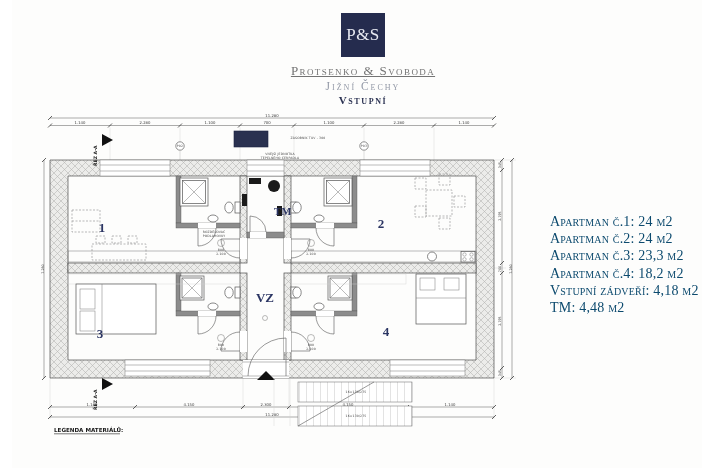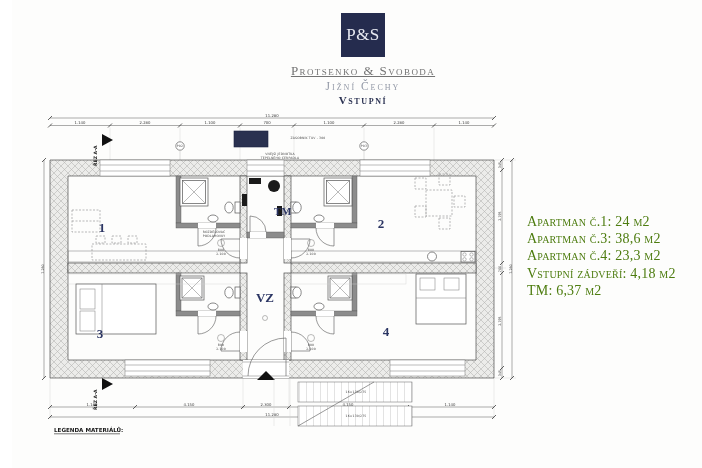--- a/index.html
+++ b/index.html
@@ -7,22 +7,22 @@
         font-family:"Liberation Serif",serif;margin-left:12px;}
   
   .header{position:absolute;top:13px;left:0;width:702px;text-align:center;}
   .logo{width:44px;height:44px;background:#252c4e;margin:0 auto;display:flex;
         align-items:center;justify-content:center;}
   .logo span{color:#e8eaf2;font-size:17px;letter-spacing:.5px;font-family:"Liberation Serif",serif;}
   .company{margin-top:6px;font-variant:small-caps;font-size:13px;color:#737373;letter-spacing:1.4px;text-decoration:underline;}
   .region{margin-top:1px;font-variant:small-caps;font-size:11.5px;color:#9298a6;letter-spacing:2px;}
   .floor{margin-top:2px;font-variant:small-caps;font-weight:bold;font-size:11px;color:#2b3252;letter-spacing:1.6px;}
   
-  .legend{position:absolute;left:515px;top:213px;font-variant:small-caps;font-size:14px;
-          line-height:17.2px;color:#4d7c0f;letter-spacing:.2px;white-space:nowrap;}
+  .legend{position:absolute;left:538px;top:213px;font-variant:small-caps;font-size:14px;
+          line-height:17.2px;color:#0c4a6e;letter-spacing:.2px;white-space:nowrap;}
   
   .plan{position:absolute;left:28px;top:110px;}
   svg text{user-select:none;}
   .dim{font:3.8px "DejaVu Sans",sans-serif;fill:#3a3a3a;}
   .dimv{font:3.3px "DejaVu Sans",sans-serif;fill:#3a3a3a;}
   .tiny{font:3.1px "DejaVu Sans",sans-serif;fill:#4a4a4a;letter-spacing:.15px;}
   .roomnum{font:bold 13px "Liberation Serif",serif;fill:#2b3563;}
   .roomnum-sm{font:bold 10.5px "Liberation Serif",serif;fill:#2b3563;letter-spacing:.5px;}
   .sec{font:bold 4.6px "DejaVu Sans",sans-serif;fill:#1a1a1a;}
   .matleg{font:bold 5.6px "DejaVu Sans",sans-serif;fill:#1a1a1a;}
@@ -45,24 +45,25 @@
     <div class="logo">
       <span>P&amp;S</span>
     </div>
     <div class="company">Protsenko &amp; Svoboda</div>
     <div class="region">Jižní Čechy</div>
     <div class="floor">Vstupní</div>
   </div>
 
   <div class="legend">
     <div>Apartman č.1: 24 m2</div>
-    <div>Apartman č.3: 38,6 m2</div>
-    <div>Apartman č.4: 23,3 m2</div>
+    <div>Apartman č.2: 24 m2</div>
+    <div>Apartman č.3: 23,3 m2</div>
+    <div>Apartman č.4: 18,2 m2</div>
     <div>Vstupní zádveří: 4,18 m2</div>
-    <div>TM: 6,37 m2</div>
+    <div>TM: 4,48 m2</div>
   </div>
 
   <svg class="plan" width="480" height="335" viewBox="0 0 480 335">
     <defs>
       <pattern id="hatch" width="7" height="7" patternUnits="userSpaceOnUse">
         <rect width="7" height="7" fill="#ececea"></rect>
         <path d="M0,7 L7,0 M0,0 L7,7" stroke="#b2b2b0" stroke-width="0.55"></path>
       </pattern>
       <pattern id="deck" width="7" height="4" patternUnits="userSpaceOnUse">
         <rect width="7" height="4" fill="#ffffff"></rect>

